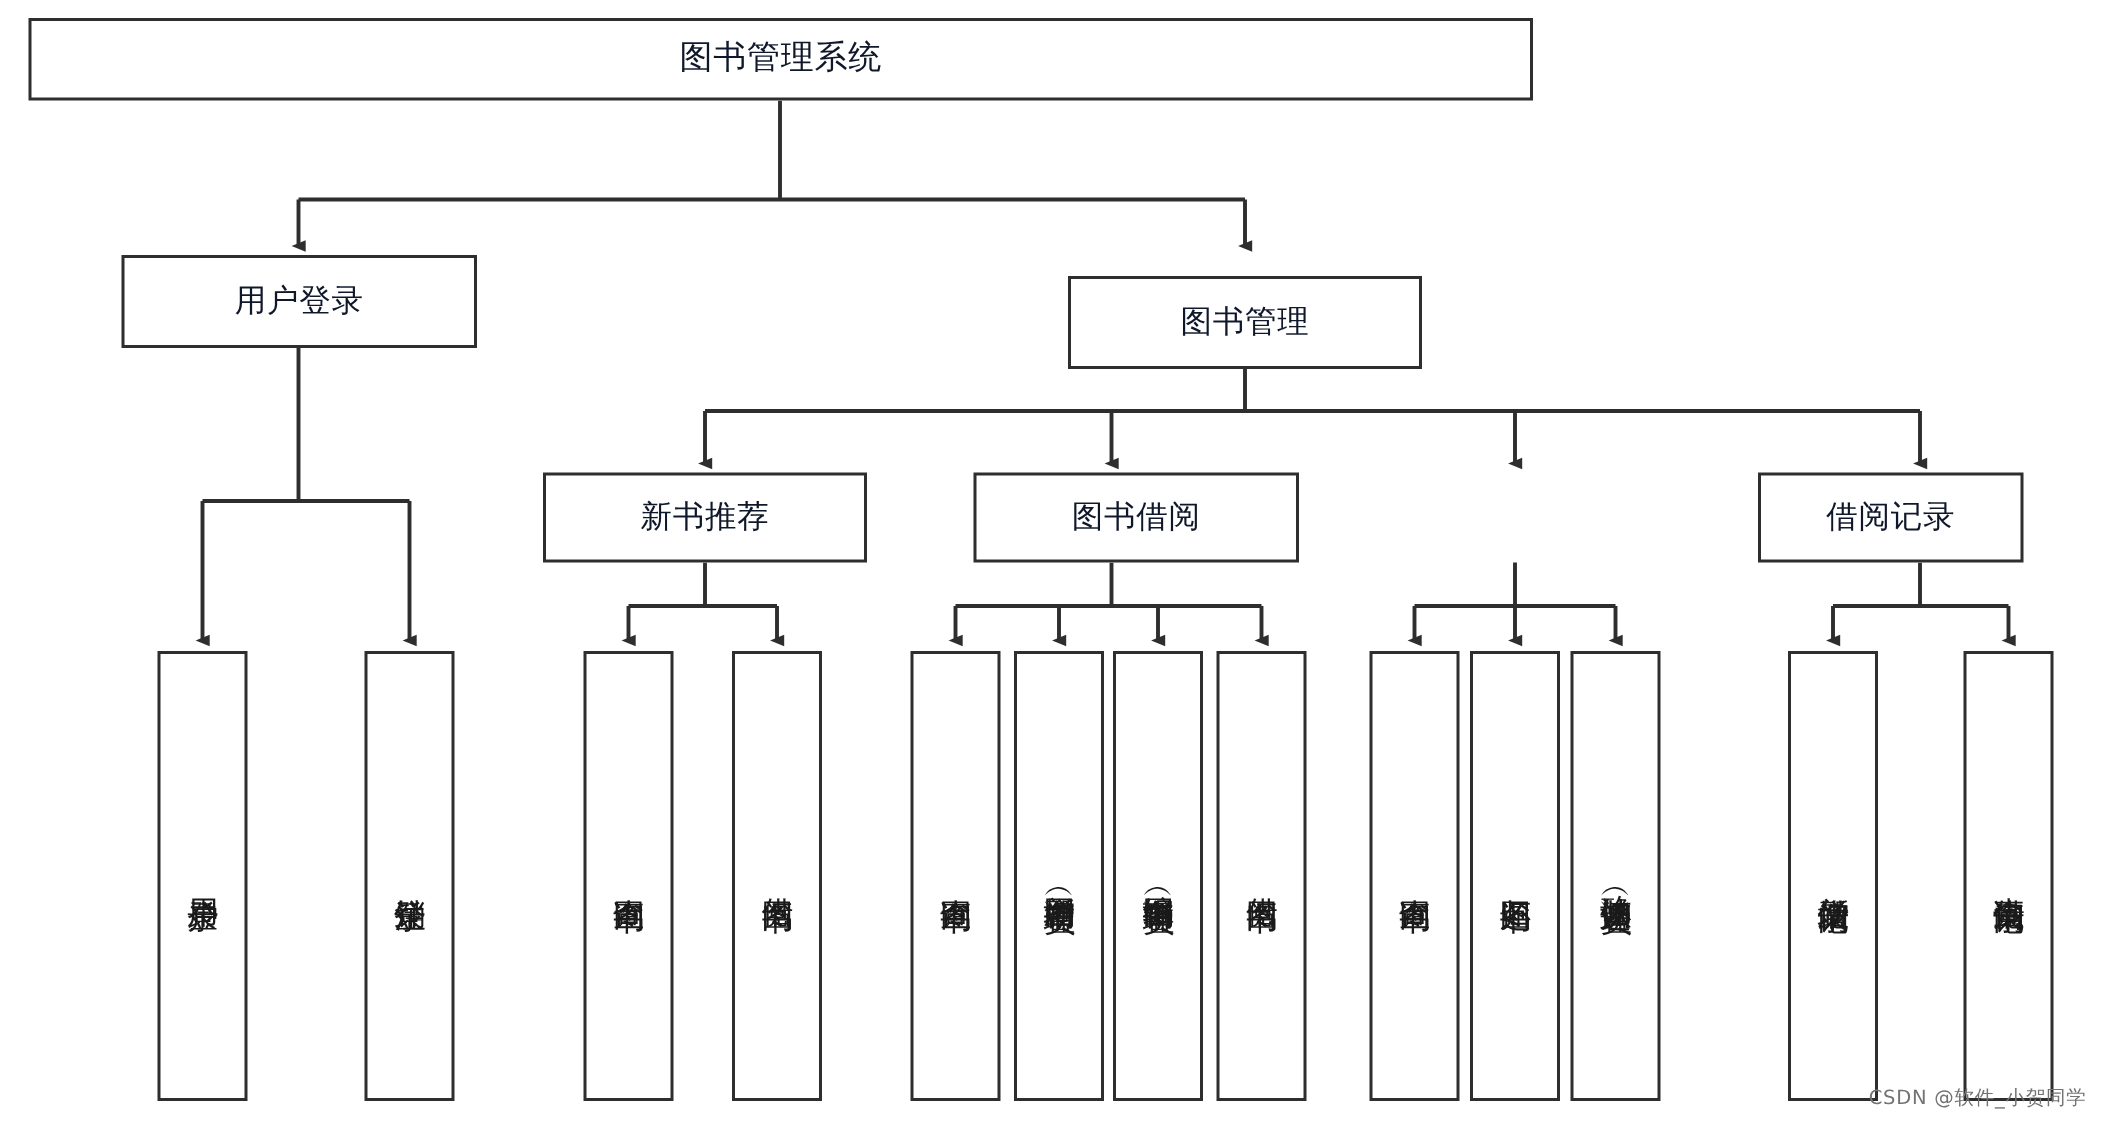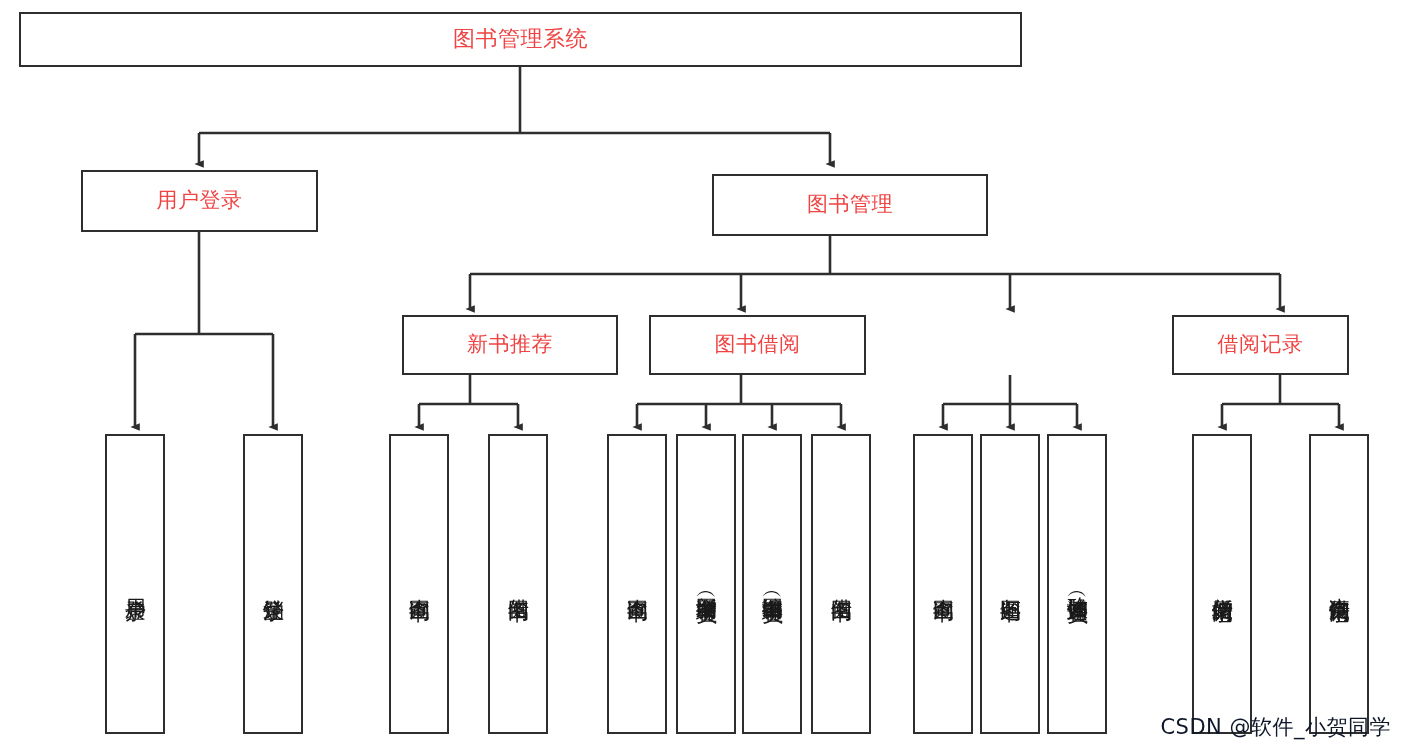--- a/index.html
+++ b/index.html
@@ -30,21 +30,21 @@
     box-sizing: border-box;
     background: #ffffff;
     border: 2px solid #2e2e2e;
     display: flex;
     align-items: center;
     justify-content: center;
     overflow: hidden;
   }
   .node-label-h {
     font-size: 21px;
-    color: #ef4444;
+    color: #0f172a;
     line-height: 1.1;
     white-space: nowrap;
     letter-spacing: 0.5px;
   }
   .node-box.root .node-label-h {
     font-size: 22px;
   }
   .node-label-v {
     font-size: 21px;
     color: #1a1a1a;
@@ -52,22 +52,22 @@
     text-orientation: upright;
     line-height: 1.18;
     letter-spacing: 1px;
     white-space: nowrap;
     text-align: center;
   }
   #watermark {
     position: absolute;
     right: 14px;
     bottom: 6px;
-    font-size: 21px;
-    color: #0f172a;
+    font-size: 13px;
+    color: #737373;
     white-space: nowrap;
     pointer-events: none;
     letter-spacing: 0.5px;
   }
 </style>
 </head>
 <body>
 
 <div id="diagram-root">
 
@@ -121,25 +121,25 @@
     </g>
   </svg>
 
   <div class="node-box root" style="left:19px; top:12px; width:1003px; height:55px;">
     <span class="node-label-h">图书管理系统</span>
   </div>
 
   <div class="node-box" style="left:81px; top:170px; width:237px; height:62px;">
     <span class="node-label-h">用户登录</span>
   </div>
-  <div class="node-box" style="left:712px; top:174px; width:276px; height:62px;">
+  <div class="node-box" style="left:712px; top:184px; width:236px; height:62px;">
     <span class="node-label-h">图书管理</span>
   </div>
 
-  <div class="node-box" style="left:362px; top:315px; width:216px; height:60px;margin-left:40px;">
+  <div class="node-box" style="left:362px; top:315px; width:216px; height:60px;">
     <span class="node-label-h">新书推荐</span>
   </div>
   <div class="node-box" style="left:649px; top:315px; width:217px; height:60px;">
     <span class="node-label-h">图书借阅</span>
   </div>
   <div class="node-box" style="left:1172px; top:315px; width:177px; height:60px;">
     <span class="node-label-h">借阅记录</span>
   </div>
 
   <div class="node-box leaf" style="left:105px; top:434px; width:60px; height:300px;">

